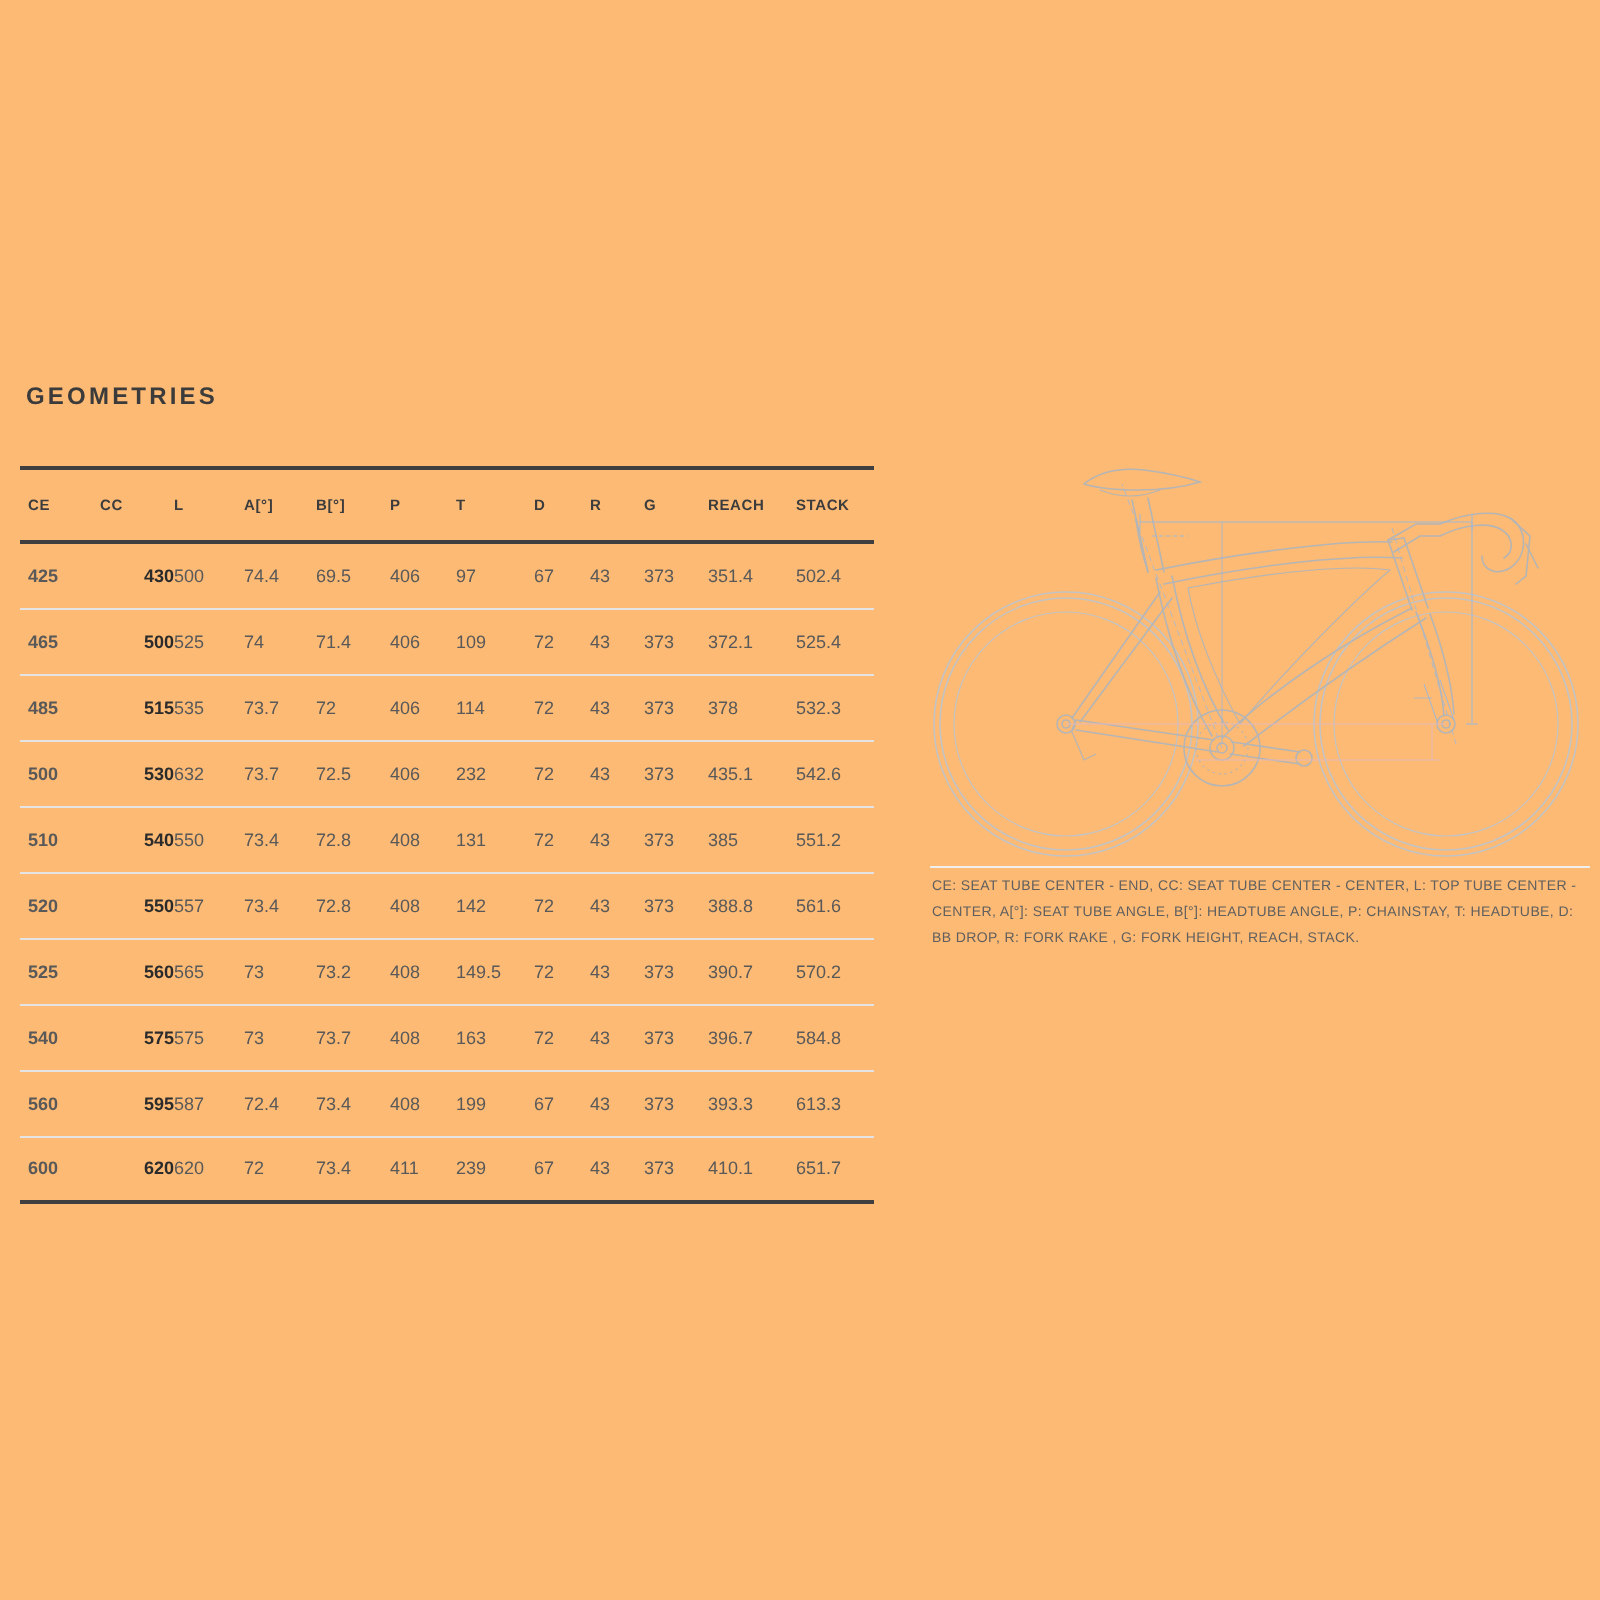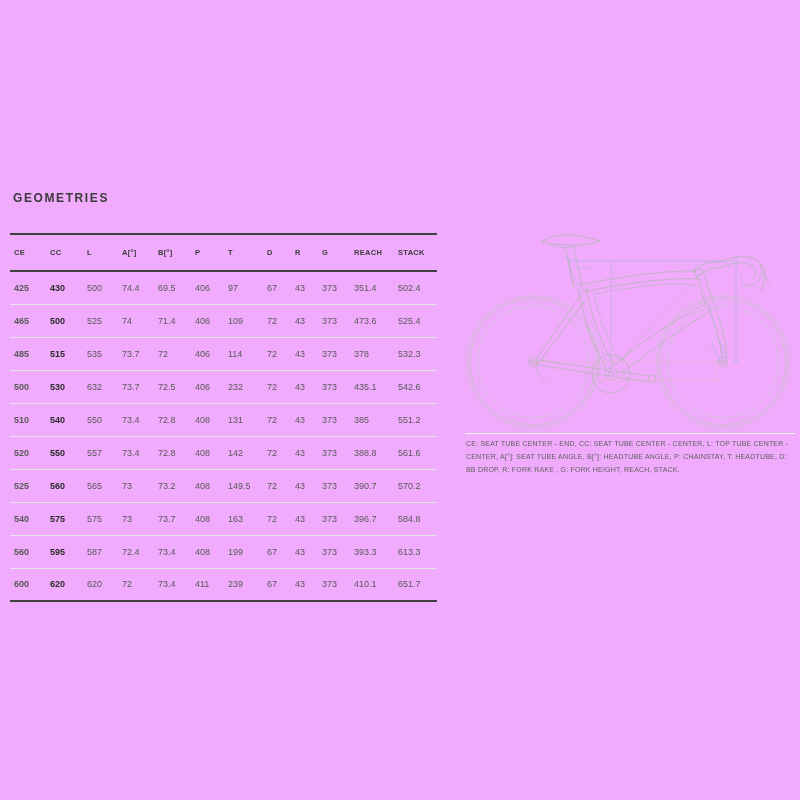--- a/index.html
+++ b/index.html
@@ -1,39 +1,39 @@
 <!DOCTYPE html>
 <html><head>
 <meta charset="utf-8">
 <style>
   * { margin:0; padding:0; box-sizing:border-box; }
   body { background:#ffffff; }
   .page {
-    position:relative; width:800px; height:800px; background:#f0abfc;
+    position:relative; width:800px; height:800px; background:#fdba74;
     font-family:"Liberation Sans", sans-serif; overflow:hidden;
   }
   .page-title {
     position:absolute; left:13px; top:191px;
     font-size:12px; font-weight:bold; letter-spacing:1.6px; color:#3b3b3b;
   }
   .table-wrap { position:absolute; left:10px; top:233px; width:427px; }
   table.geo { border-collapse:collapse; table-layout:fixed; width:427px; }
   table.geo thead th {
     border-top:2px solid #3f3f3f; border-bottom:2px solid #3f3f3f;
     height:37px; font-size:7.5px; font-weight:bold; color:#3c3c3c;
     text-align:left; letter-spacing:.3px; vertical-align:middle; padding:0;
   }
   table.geo thead th:first-child { padding-left:4px; }
   table.geo tbody td {
     height:33px; font-size:9px; color:#595959;
     border-bottom:1px solid #e4e4e4; text-align:left; vertical-align:middle; padding:0;
   }
   table.geo tbody td:first-child { padding-left:4px;font-weight:bold; }
   table.geo tbody tr:last-child td { border-bottom:2px solid #3f3f3f; }
-  table.geo tbody td.col-cc { font-weight:bold; color:#2b2b2b; }
+  table.geo tbody td.col-cc { font-weight:bold; color:#2b2b2b;text-align:right; }
   .diagram { position:absolute; left:458px; top:204px; width:342px; height:232px; }
   .caption-rule { position:absolute; left:465px; top:433px; width:330px; border-top:1px solid #efefef; }
   .diagram-caption {
     position:absolute; left:466px; top:437px; width:330px;
     font-size:7px; line-height:13px; letter-spacing:.2px; color:#5f5f5f;
     text-transform:uppercase;
   }
 </style>
 </head>
 <body>
@@ -93,21 +93,21 @@
             <td>465</td>
             <td class="col-cc">500</td>
             <td>525</td>
             <td>74</td>
             <td>71.4</td>
             <td>406</td>
             <td>109</td>
             <td>72</td>
             <td>43</td>
             <td>373</td>
-            <td>473.6</td>
+            <td>372.1</td>
             <td>525.4</td>
           </tr>
           <tr>
             <td>485</td>
             <td class="col-cc">515</td>
             <td>535</td>
             <td>73.7</td>
             <td>72</td>
             <td>406</td>
             <td>114</td>

